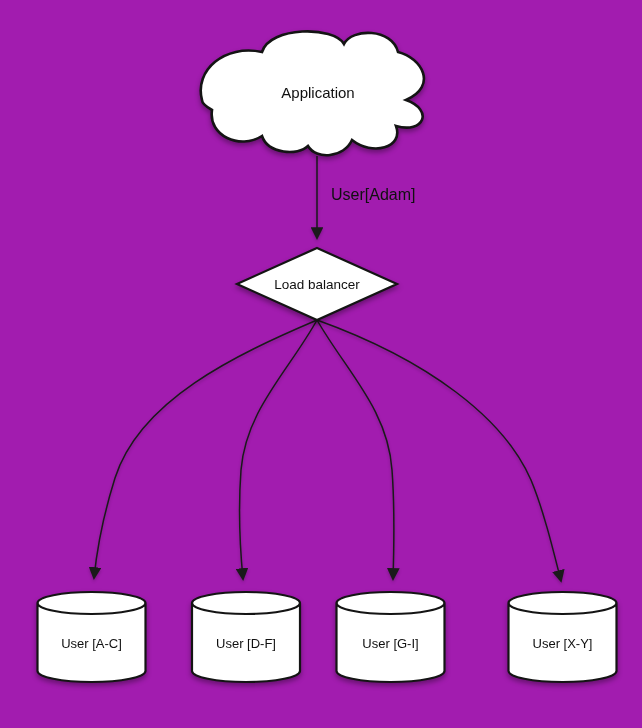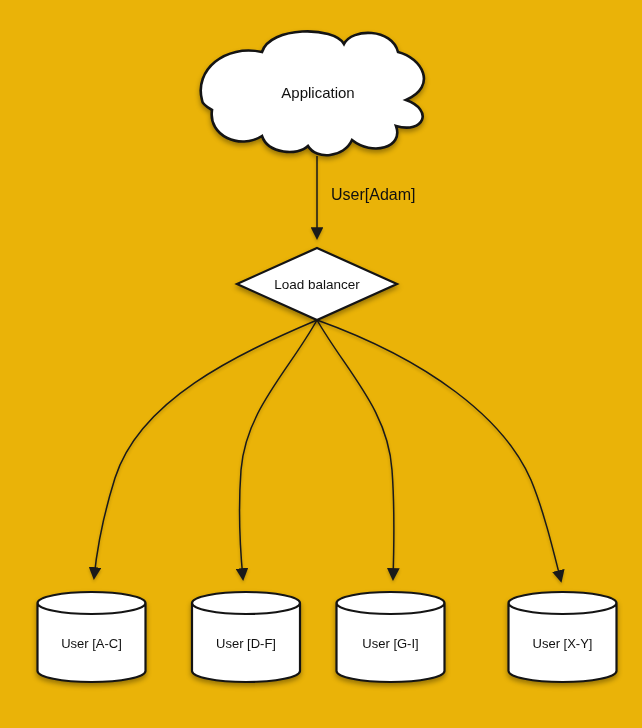--- a/index.html
+++ b/index.html
@@ -8,21 +8,21 @@
     width: 642px;
     height: 728px;
     background: #ffffff;
     overflow: hidden;
     font-family: "Liberation Sans", sans-serif;
   }
   .stage {
     position: relative;
     width: 642px;
     height: 728px;
-    background: #eab308;
+    background: #a21caf;
   }
   svg { display: block; }
   .node-shape {
     fill: #ffffff;
     stroke: #141414;
     filter: drop-shadow(0px 3px 2.5px rgba(0,0,0,0.35));
   }
   .cloud-shape   { stroke-width: 2.6; }
   .diamond-shape { stroke-width: 2.2; }
   .cyl-shape     { stroke-width: 2.2; }

